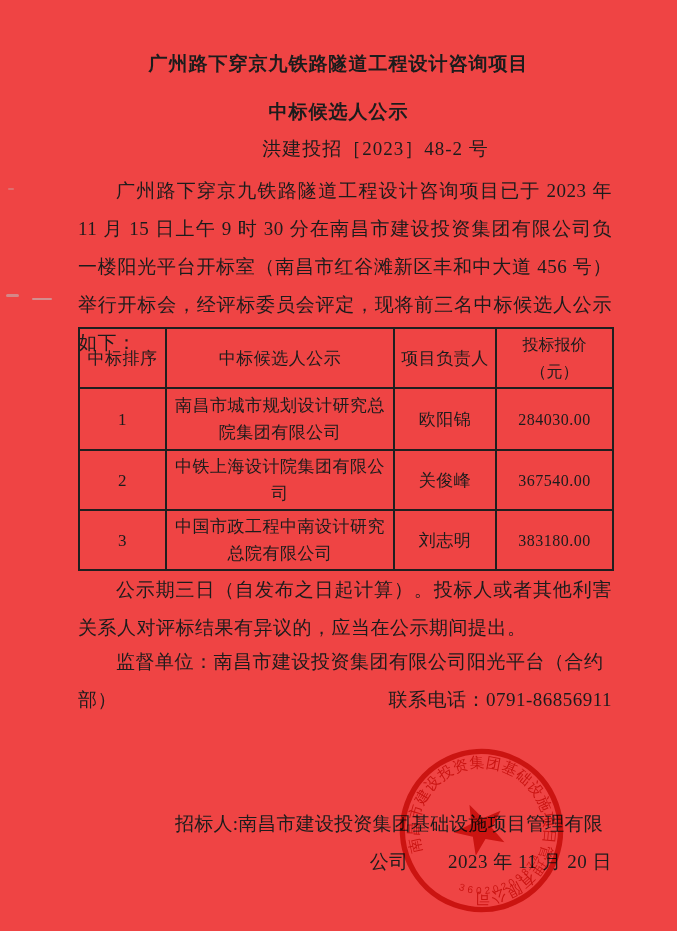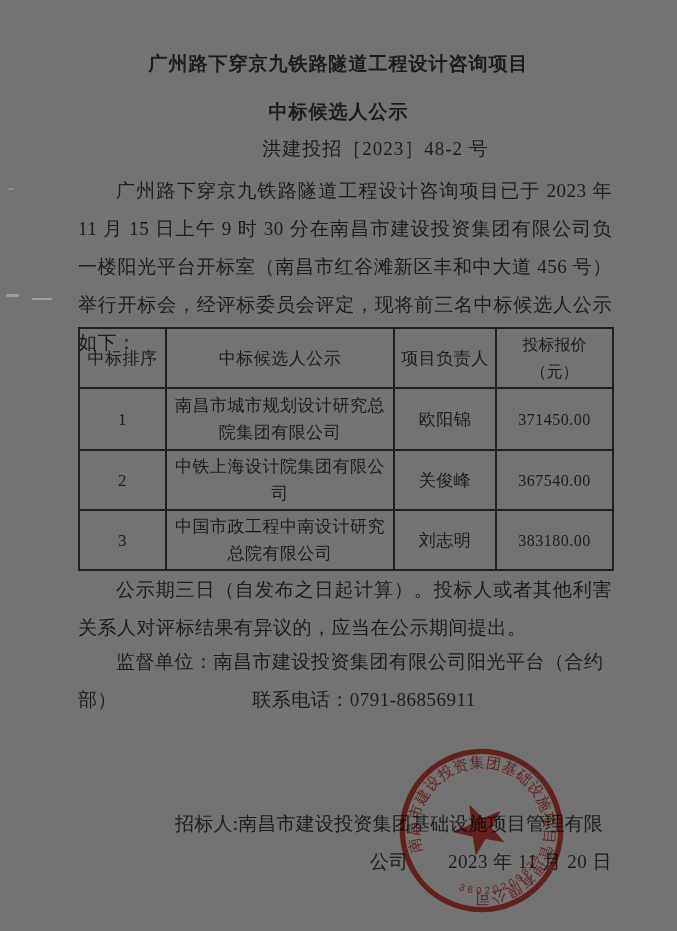--- a/index.html
+++ b/index.html
@@ -1,19 +1,19 @@
 <!DOCTYPE html>
 <html lang="zh" style="--seal-color: #d2281e;"><head>
 <meta charset="utf-8">
 <style>
   html,body { margin:0; padding:0; background:#ffffff; }
   .page {
     position:relative;
     width:677px; height:931px;
-    background:#737373;
+    background:#ef4444;
     overflow:hidden;
     font-family:"Liberation Serif","DejaVu Serif",serif;
     color:#1c1c1c;
     text-decoration:underline;
   }
   .abs { position:absolute; margin:0; }
   .centered { left:0; width:677px; text-align:center; }
 
   .title-line {
     font-family:"Liberation Sans","DejaVu Sans",sans-serif;
@@ -31,21 +31,21 @@
     line-height:38px;
     text-align:justify;
     text-justify:inter-character;
     letter-spacing:0.5px;
   }
   .indent2 { text-indent:2em; }
 
   .intro  { top:172px; }
   .notice { top:571px; }
   .supervisor { top:643px; text-align:left; }
-  .phone      { top:681px; text-align:center; }
+  .phone      { top:681px; text-align:right; }
   .tenderer   { top:805px; text-align:center; padding-left:88px; width:446px; letter-spacing:0.2px; }
   .date-line  { top:843px; text-align:right; padding-left:337px; width:197px; }
 
   table.bid-table {
     position:absolute;
     top:327px; left:78px;
     width:534px;
     border-collapse:collapse;
     table-layout:fixed;
     font-size:17px;
@@ -118,21 +118,21 @@
         <th>中标候选人公示</th>
         <th>项目负责人</th>
         <th class="h4">投标报价（元）</th>
       </tr>
     </thead>
     <tbody>
       <tr class="row-1">
         <td>1</td>
         <td>南昌市城市规划设计研究总院集团有限公司</td>
         <td>欧阳锦</td>
-        <td class="price-cell">371450.00</td>
+        <td class="price-cell">284030.00</td>
       </tr>
       <tr class="row-2">
         <td>2</td>
         <td>中铁上海设计院集团有限公司</td>
         <td>关俊峰</td>
         <td class="price-cell">367540.00</td>
       </tr>
       <tr class="row-3">
         <td>3</td>
         <td>中国市政工程中南设计研究总院有限公司</td>

